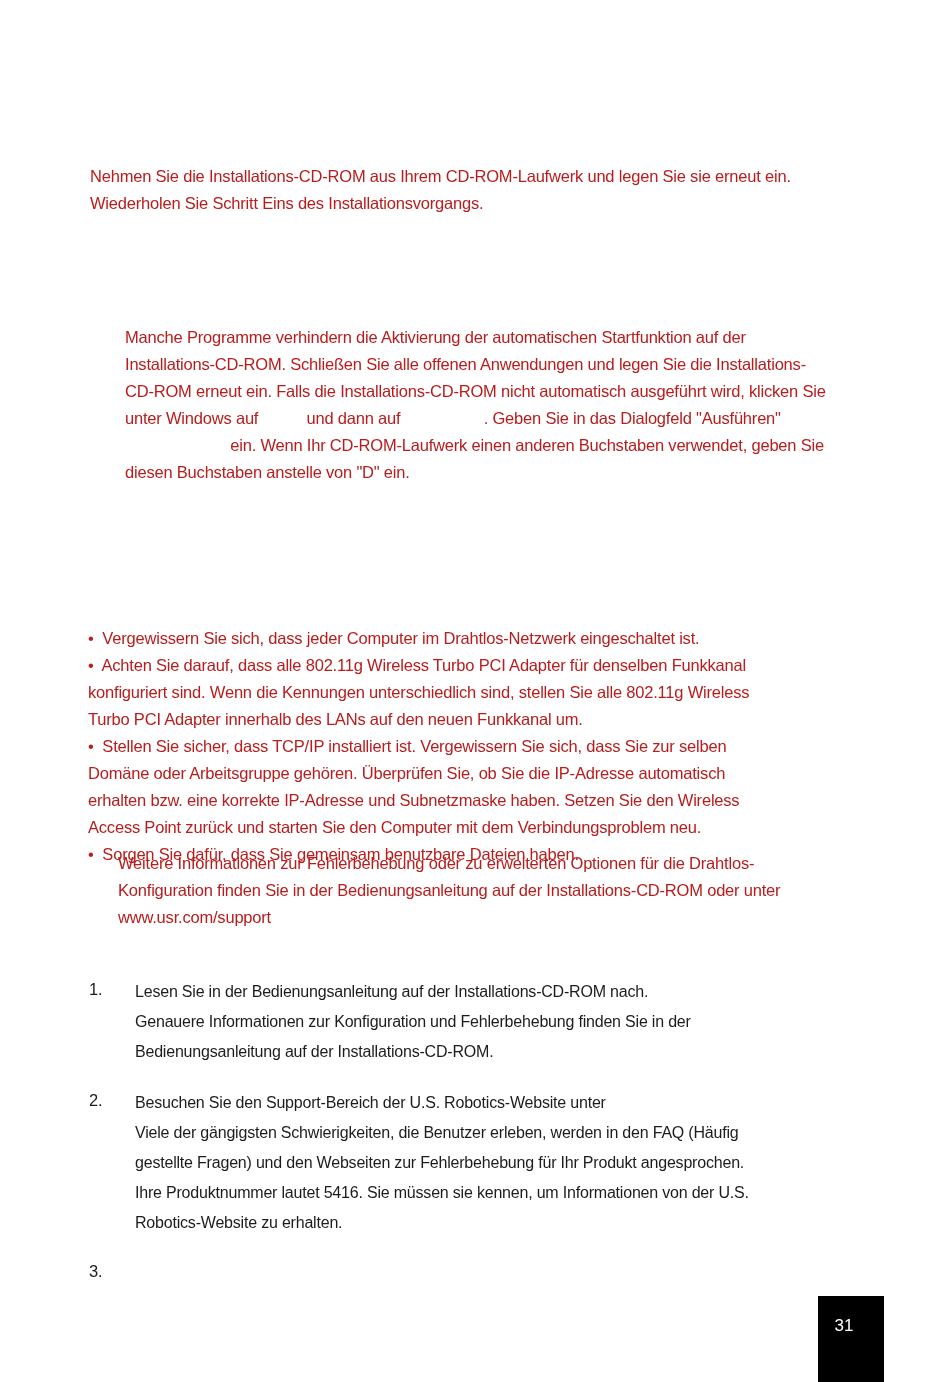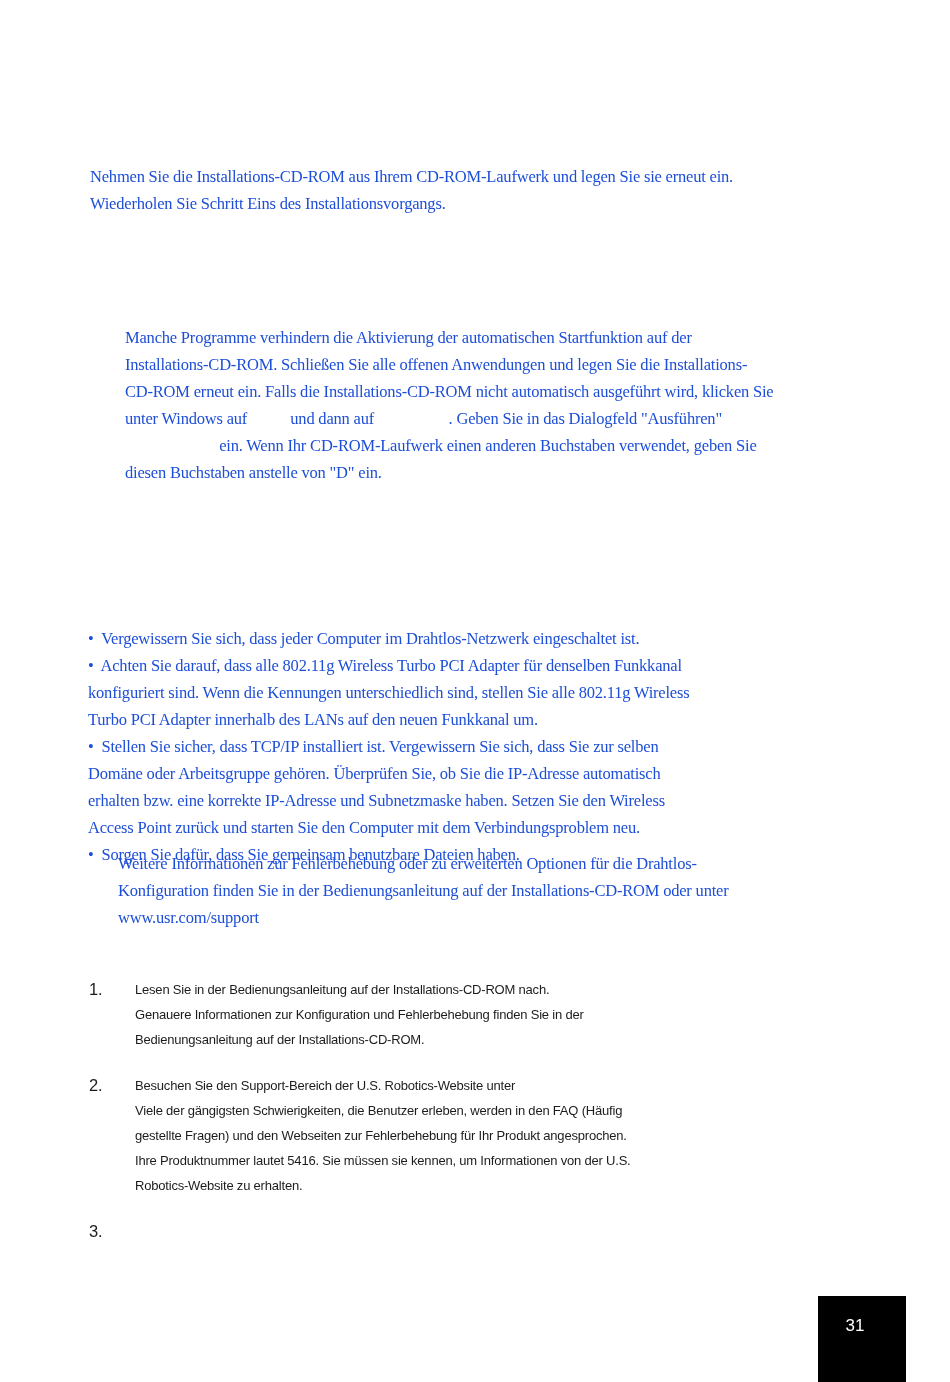--- a/index.html
+++ b/index.html
@@ -16,51 +16,50 @@
     font-family: "Liberation Sans", sans-serif;
     color: #1c1c1c;
   }
   .textblock {
     position: absolute;
     width: 840px;
     font-size: 16.5px;
     line-height: 27px;
     letter-spacing: -0.2px;
     white-space: pre-wrap;
-    color: #1d4ed8;
-    font-family: Liberation Serif, serif;
+    color: #b91c1c;
   }
   .numlist {
     position: absolute;
     left: 89px;
     top: 977px;
     width: 840px;
   }
   .num-item {
     display: flex;
     margin-bottom: 21px;
   }
   .num-col {
     flex: none;
     width: 46px;
     font-size: 16.5px;
     line-height: 25px;
     letter-spacing: -0.2px;
   }
   .num-lines {
-    font-size: 13px;
-    line-height: 25px;
+    font-size: 16px;
+    line-height: 30px;
     letter-spacing: -0.2px;
     white-space: pre-wrap;
   }
   .pagebox {
     position: absolute;
     left: 818px;
     top: 1296px;
-    width: 88px;
+    width: 66px;
     height: 86px;
     box-sizing: border-box;
     padding-top: 20px;
     padding-right: 14px;
     text-align: center;
     font-size: 17px;
     line-height: 20px;
   }
 </style>
 </head>

